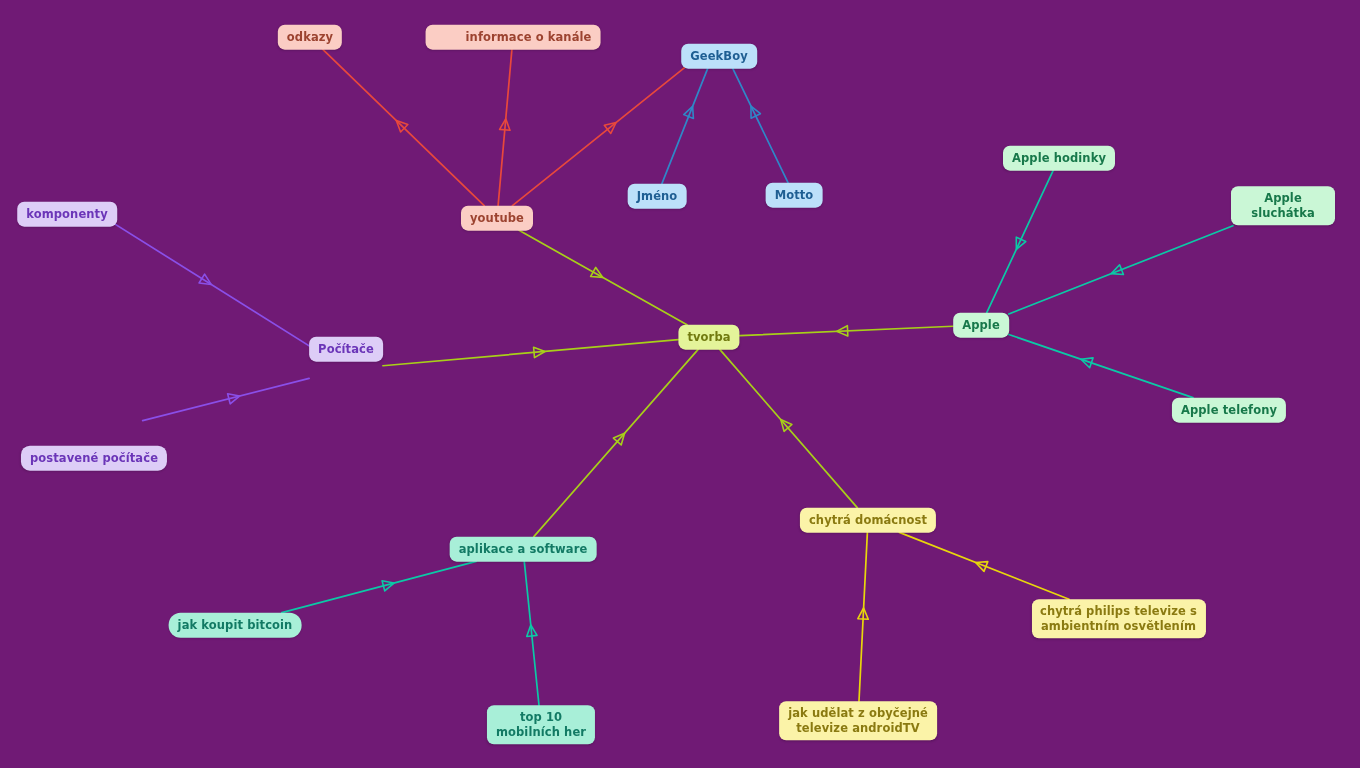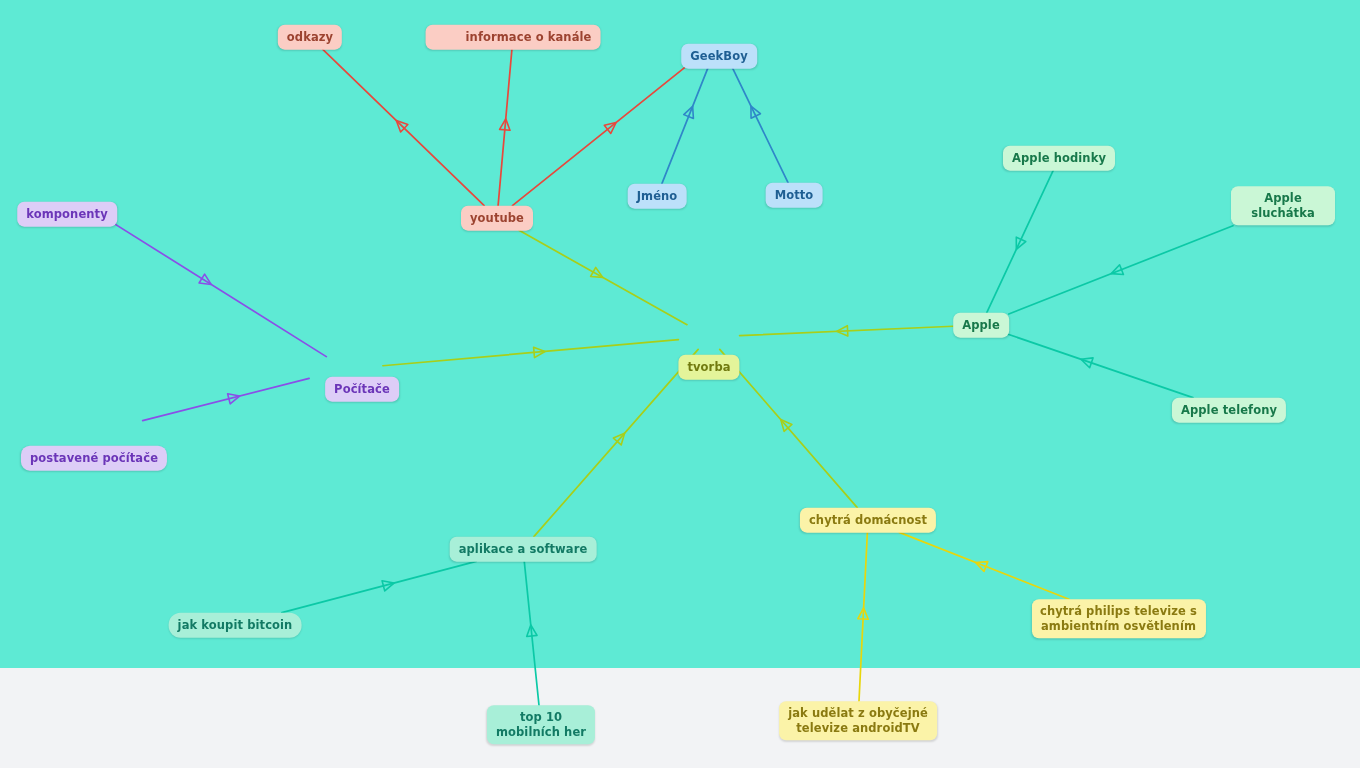--- a/index.html
+++ b/index.html
@@ -9,22 +9,22 @@
   }
   body {
     width: 1360px;
     height: 768px;
     overflow: hidden;
     font-family: "DejaVu Sans", "Liberation Sans", sans-serif;
   }
   #mindmap-canvas {
     position: relative;
     width: 1360px;
-    height: 668px;
-    background: #5eead4;
+    height: 768px;
+    background: #701a75;
   }
   #edge-layer {
     position: absolute;
     left: 0;
     top: 0;
     width: 1360px;
     height: 768px;
   }
   .node {
     position: absolute;
@@ -39,21 +39,21 @@
     box-shadow: 0 1px 2px rgba(0,0,0,0.13);
     transform: translate(-50%, -50%);
     letter-spacing: 0.1px;
   }
   .node-red     { background: #fbcdc4; color: #9c4330; }
   .node-blue    { background: #bce0fa; color: #1f5f93; }
   .node-green   { background: #caf7d6; color: #17784a; }
   .node-purple  { background: #ddcdf7; color: #6b35b8; }
   .node-yellow  { background: #fbf3a8; color: #8a7a11; }
   .node-teal    { background: #a8efd8; color: #127a64; }
-  .node-lime    { background: #e4f49a; color: #717a10; margin-top: 30px; }
+  .node-lime    { background: #e4f49a; color: #717a10; }
 </style>
 </head>
 <body>
 
 <div id="mindmap-canvas">
   <svg id="edge-layer" width="1360" height="768" viewBox="0 0 1360 768">
       <g>
         <line x1="484.230921961326" y1="205.640625" x2="322.769078038674" y2="49.359375" stroke="#e8483c" stroke-width="1.7" stroke-linecap="round"></line>
         <polygon points="396.31879203781847,120.54920512751411 407.839258448353,124.46313584786984 400.6062099621979,131.93595389710194" fill="none" stroke="#e8483c" stroke-width="1.6" stroke-linejoin="round"></polygon>
       </g>
@@ -135,21 +135,21 @@
       <div class="node node-red" style="left: 513px; top: 37px; min-width: 119px; background: rgb(251, 205, 196); color: rgb(156, 67, 48); padding-left: 40px;"><span>informace o kanále</span></div>
       <div class="node node-blue" style="left: 719px; top: 56px; min-width: 63px; background: rgb(188, 224, 250); color: rgb(31, 95, 147);"><span>GeekBoy</span></div>
       <div class="node node-blue" style="left: 657px; top: 196px; min-width: 53px; background: rgb(188, 224, 250); color: rgb(31, 95, 147);"><span>Jméno</span></div>
       <div class="node node-blue" style="left: 794px; top: 195px; min-width: 48px; background: rgb(188, 224, 250); color: rgb(31, 95, 147);"><span>Motto</span></div>
       <div class="node node-red" style="left: 497px; top: 218px; min-width: 60px; background: rgb(251, 205, 196); color: rgb(156, 67, 48);"><span>youtube</span></div>
       <div class="node node-green" style="left: 1059px; top: 158px; min-width: 94px; background: rgb(202, 247, 214); color: rgb(23, 120, 74);"><span>Apple hodinky</span></div>
       <div class="node node-green" style="left: 1283px; top: 206px; min-width: 104px; background: rgb(202, 247, 214); color: rgb(23, 120, 74);"><span>Apple sluchátka</span></div>
       <div class="node node-green" style="left: 981px; top: 325px; min-width: 50px; background: rgb(202, 247, 214); color: rgb(23, 120, 74);"><span>Apple</span></div>
       <div class="node node-green" style="left: 1229px; top: 410px; min-width: 96px; background: rgb(202, 247, 214); color: rgb(23, 120, 74);"><span>Apple telefony</span></div>
       <div class="node node-purple" style="left: 67px; top: 194px; min-width: 86px; background: rgb(221, 205, 247); color: rgb(107, 53, 184); margin-top: 20px;"><span>komponenty</span></div>
-      <div class="node node-purple" style="left: 346px; top: 389px; min-width: 62px; background: rgb(221, 205, 247); color: rgb(107, 53, 184); margin-left: 16px;"><span>Počítače</span></div>
+      <div class="node node-purple" style="left: 346px; top: 349px; min-width: 62px; background: rgb(221, 205, 247); color: rgb(107, 53, 184);"><span>Počítače</span></div>
       <div class="node node-purple" style="left: 94px; top: 458px; min-width: 118px; background: rgb(221, 205, 247); color: rgb(107, 53, 184); border-radius: 9px;"><span>postavené počítače</span></div>
       <div class="node node-lime" style="left: 709px; top: 337px; min-width: 54px; background: rgb(228, 244, 154); color: rgb(113, 122, 16);"><span>tvorba</span></div>
       <div class="node node-teal" style="left: 523px; top: 549px; min-width: 122px; background: rgb(168, 239, 216); color: rgb(18, 122, 100);"><span>aplikace a software</span></div>
       <div class="node node-teal" style="left: 235px; top: 625px; min-width: 106px; background: rgb(168, 239, 216); color: rgb(18, 122, 100); border-radius: 12px;"><span>jak koupit bitcoin</span></div>
       <div class="node node-teal" style="left: 541px; top: 725px; min-width: 92px; background: rgb(168, 239, 216); color: rgb(18, 122, 100);"><span>top 10
 mobilních her</span></div>
       <div class="node node-yellow" style="left: 868px; top: 520px; min-width: 113px; background: rgb(251, 243, 168); color: rgb(138, 122, 17);"><span>chytrá domácnost</span></div>
       <div class="node node-yellow" style="left: 1119px; top: 619px; min-width: 144px; background: rgb(251, 243, 168); color: rgb(138, 122, 17); padding-left: 8px;"><span>chytrá philips televize s
 ambientním osvětlením</span></div>
       <div class="node node-yellow" style="left: 858px; top: 721px; min-width: 133px; background: rgb(251, 243, 168); color: rgb(138, 122, 17);"><span>jak udělat z obyčejné

